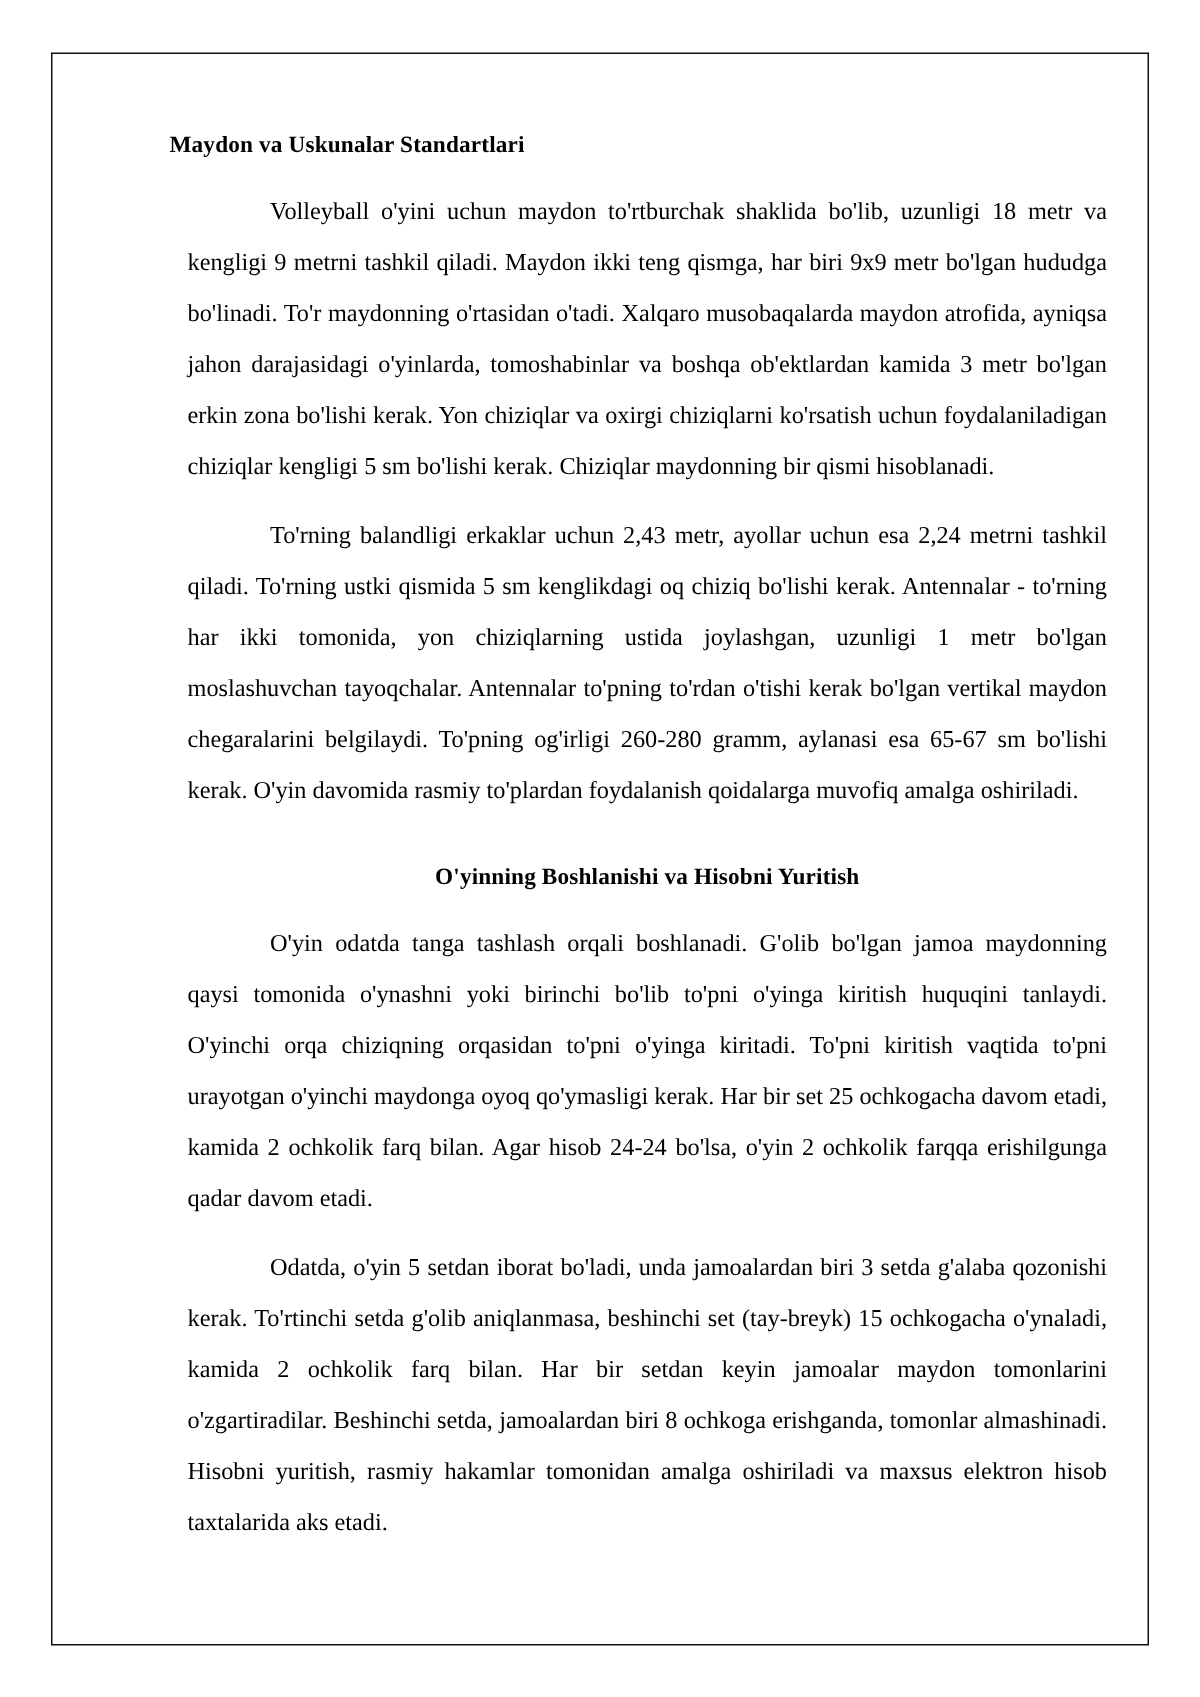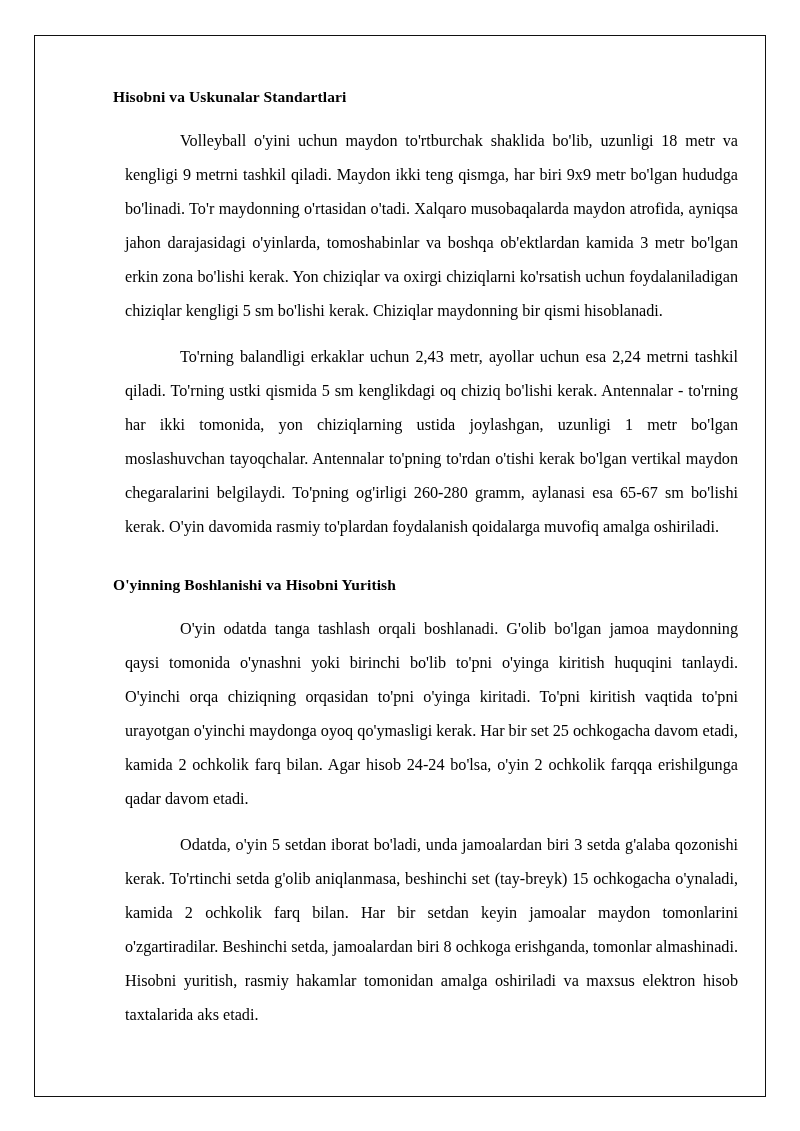--- a/index.html
+++ b/index.html
@@ -48,20 +48,21 @@
     color: #000000;
     margin: 0;
     padding: 0;
     line-height: 34px;
     letter-spacing: 0.1px;
     text-align: left;
   }
 
   h2.doc-heading.second {
     margin-top: 24px;
+    text-align: center;
   }
 
   p.doc-para {
     font-family: "Liberation Serif", "DejaVu Serif", serif;
     font-size: 16.2px;
     color: #000000;
     margin: 12px;
     padding: 0;
     line-height: 34px;
     text-align: justify;
@@ -81,21 +82,21 @@
 </style>
 </head>
 <body>
 
 <div class="page">
 
   <div class="page-border"></div>
 
   <div class="content">
 
-    <h2 class="doc-heading">Hisobni va Uskunalar Standartlari</h2>
+    <h2 class="doc-heading">Maydon va Uskunalar Standartlari</h2>
 
     <p class="doc-para after-heading">Volleyball o'yini uchun maydon to'rtburchak shaklida bo'lib, uzunligi 18 metr va kengligi 9 metrni tashkil qiladi. Maydon ikki teng qismga, har biri 9x9 metr bo'lgan hududga bo'linadi. To'r maydonning o'rtasidan o'tadi. Xalqaro musobaqalarda maydon atrofida, ayniqsa jahon darajasidagi o'yinlarda, tomoshabinlar va boshqa ob'ektlardan kamida 3 metr bo'lgan erkin zona bo'lishi kerak. Yon chiziqlar va oxirgi chiziqlarni ko'rsatish uchun foydalaniladigan chiziqlar kengligi 5 sm bo'lishi kerak. Chiziqlar maydonning bir qismi hisoblanadi.</p>
 
     <p class="doc-para follow">To'rning balandligi erkaklar uchun 2,43 metr, ayollar uchun esa 2,24 metrni tashkil qiladi. To'rning ustki qismida 5 sm kenglikdagi oq chiziq bo'lishi kerak. Antennalar - to'rning har ikki tomonida, yon chiziqlarning ustida joylashgan, uzunligi 1 metr bo'lgan moslashuvchan tayoqchalar. Antennalar to'pning to'rdan o'tishi kerak bo'lgan vertikal maydon chegaralarini belgilaydi. To'pning og'irligi 260-280 gramm, aylanasi esa 65-67 sm bo'lishi kerak. O'yin davomida rasmiy to'plardan foydalanish qoidalarga muvofiq amalga oshiriladi.</p>
 
     <h2 class="doc-heading second">O'yinning Boshlanishi va Hisobni Yuritish</h2>
 
     <p class="doc-para after-heading">O'yin odatda tanga tashlash orqali boshlanadi. G'olib bo'lgan jamoa maydonning qaysi tomonida o'ynashni yoki birinchi bo'lib to'pni o'yinga kiritish huquqini tanlaydi. O'yinchi orqa chiziqning orqasidan to'pni o'yinga kiritadi. To'pni kiritish vaqtida to'pni urayotgan o'yinchi maydonga oyoq qo'ymasligi kerak. Har bir set 25 ochkogacha davom etadi, kamida 2 ochkolik farq bilan. Agar hisob 24-24 bo'lsa, o'yin 2 ochkolik farqqa erishilgunga qadar davom etadi.</p>
 
     <p class="doc-para follow">Odatda, o'yin 5 setdan iborat bo'ladi, unda jamoalardan biri 3 setda g'alaba qozonishi kerak. To'rtinchi setda g'olib aniqlanmasa, beshinchi set (tay-breyk) 15 ochkogacha o'ynaladi, kamida 2 ochkolik farq bilan. Har bir setdan keyin jamoalar maydon tomonlarini o'zgartiradilar. Beshinchi setda, jamoalardan biri 8 ochkoga erishganda, tomonlar almashinadi. Hisobni yuritish, rasmiy hakamlar tomonidan amalga oshiriladi va maxsus elektron hisob taxtalarida aks etadi.</p>

